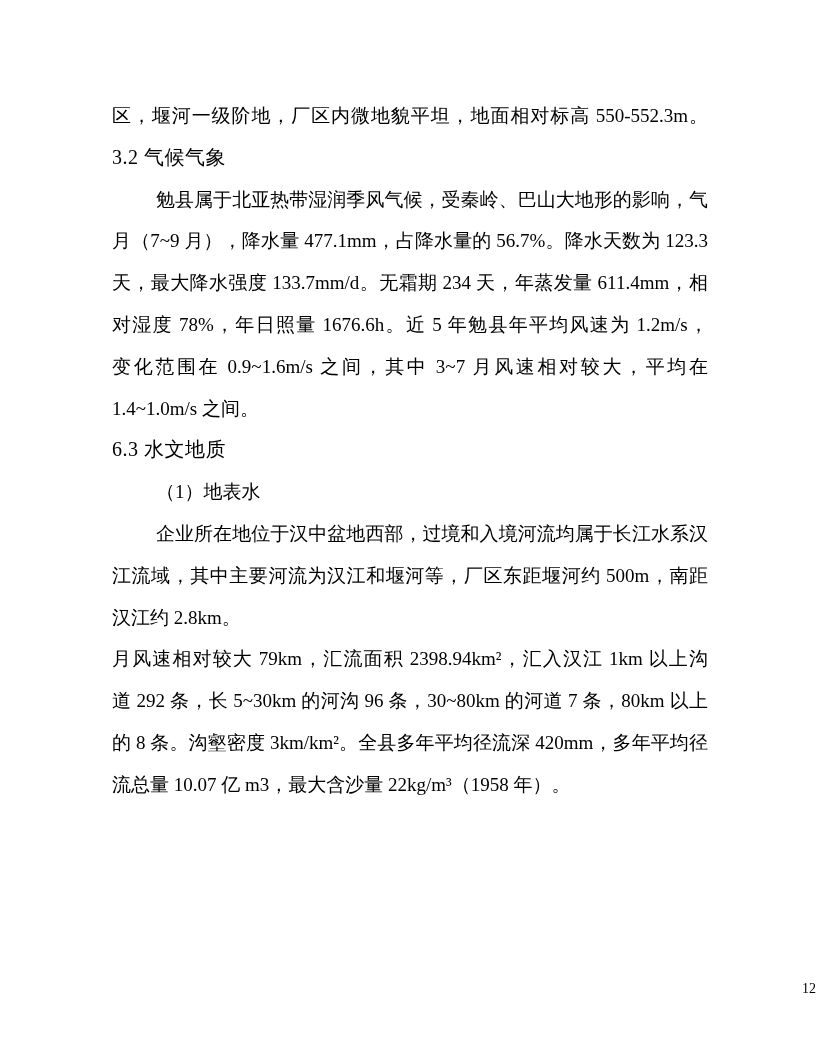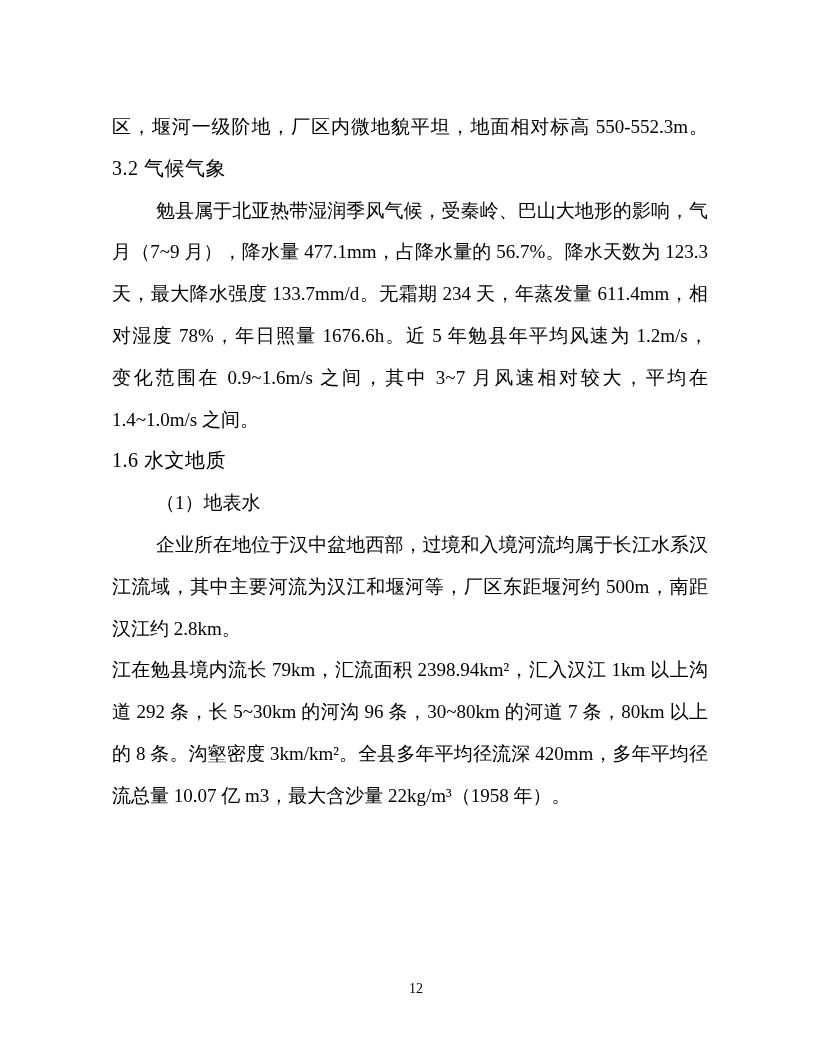--- a/index.html
+++ b/index.html
@@ -12,21 +12,21 @@
     width: 816px;
     height: 1056px;
     background: #ffffff;
     color: #000000;
     font-family: "Liberation Serif", "DejaVu Serif", serif;
     overflow: hidden;
   }
   .content {
     position: absolute;
     left: 112px;
-    top: 106px;
+    top: 95px;
     width: 596px;
   }
   .ln {
     font-size: 19px;
     line-height: 41.8px;
     height: 41.8px;
     overflow: hidden;
     text-align: justify;
     text-align-last: justify;
     text-justify: inter-character;
@@ -48,21 +48,21 @@
     text-align: left;
     color: #000000;
   }
   .footer {
     position: absolute;
     top: 981px;
     left: 0;
     width: 100%;
     box-sizing: border-box;
     padding-left: 16px;
-    text-align: center;
+    text-align: right;
     font-size: 14px;
     color: #000000;
   }
 </style>
 </head>
 <body>
 
 <div class="page">
   <div class="content">
 
@@ -74,34 +74,34 @@
 
     <div>
       <div class="ln ind">勉县属于北亚热带湿润季风气候，受秦岭、巴山大地形的影响，气</div>
       <div class="ln">月（7~9 月），降水量 477.1mm，占降水量的 56.7%。降水天数为 123.3</div>
       <div class="ln">天，最大降水强度 133.7mm/d。无霜期 234 天，年蒸发量 611.4mm，相</div>
       <div class="ln">对湿度 78%，年日照量 1676.6h。近 5 年勉县年平均风速为 1.2m/s，</div>
       <div class="ln">变化范围在 0.9~1.6m/s 之间，其中 3~7 月风速相对较大，平均在</div>
       <div class="ln last">1.4~1.0m/s 之间。</div>
     </div>
 
-    <div class="hd">1.6 水文地质</div>
+    <div class="hd">6.3 水文地质</div>
 
     <div>
       <div class="ln ind last">（1）地表水</div>
     </div>
 
     <div>
       <div class="ln ind">企业所在地位于汉中盆地西部，过境和入境河流均属于长江水系汉</div>
       <div class="ln">江流域，其中主要河流为汉江和堰河等，厂区东距堰河约 500m，南距</div>
       <div class="ln last">汉江约 2.8km。</div>
     </div>
 
     <div>
-      <div class="ln">江在勉县境内流长 79km，汇流面积 2398.94km²，汇入汉江 1km 以上沟</div>
+      <div class="ln">月风速相对较大 79km，汇流面积 2398.94km²，汇入汉江 1km 以上沟</div>
       <div class="ln">道 292 条，长 5~30km 的河沟 96 条，30~80km 的河道 7 条，80km 以上</div>
       <div class="ln">的 8 条。沟壑密度 3km/km²。全县多年平均径流深 420mm，多年平均径</div>
       <div class="ln last">流总量 10.07 亿 m3，最大含沙量 22kg/m³（1958 年）。</div>
     </div>
 
   </div>
 
   <div class="footer">
     <span>12</span>
   </div>

